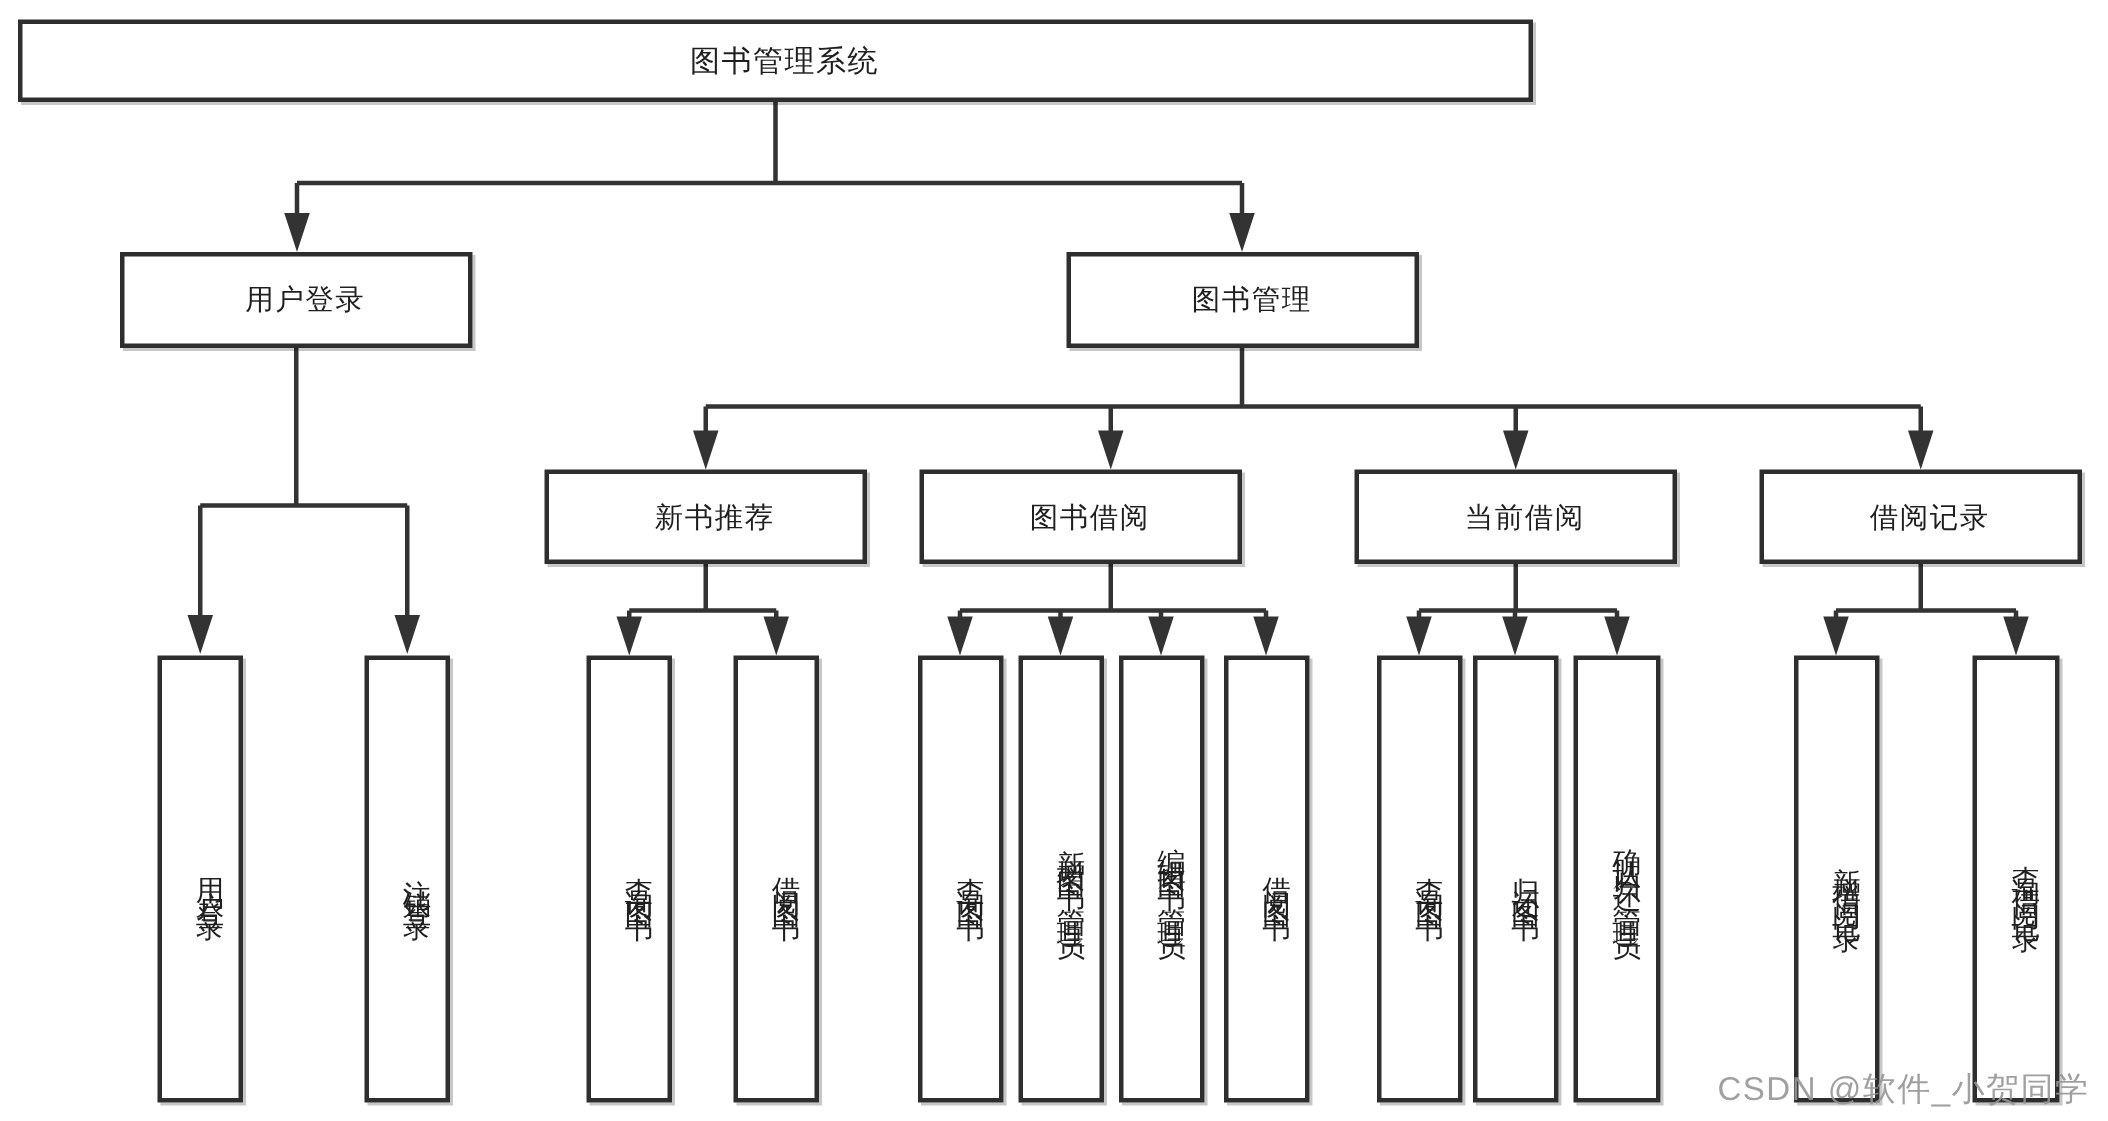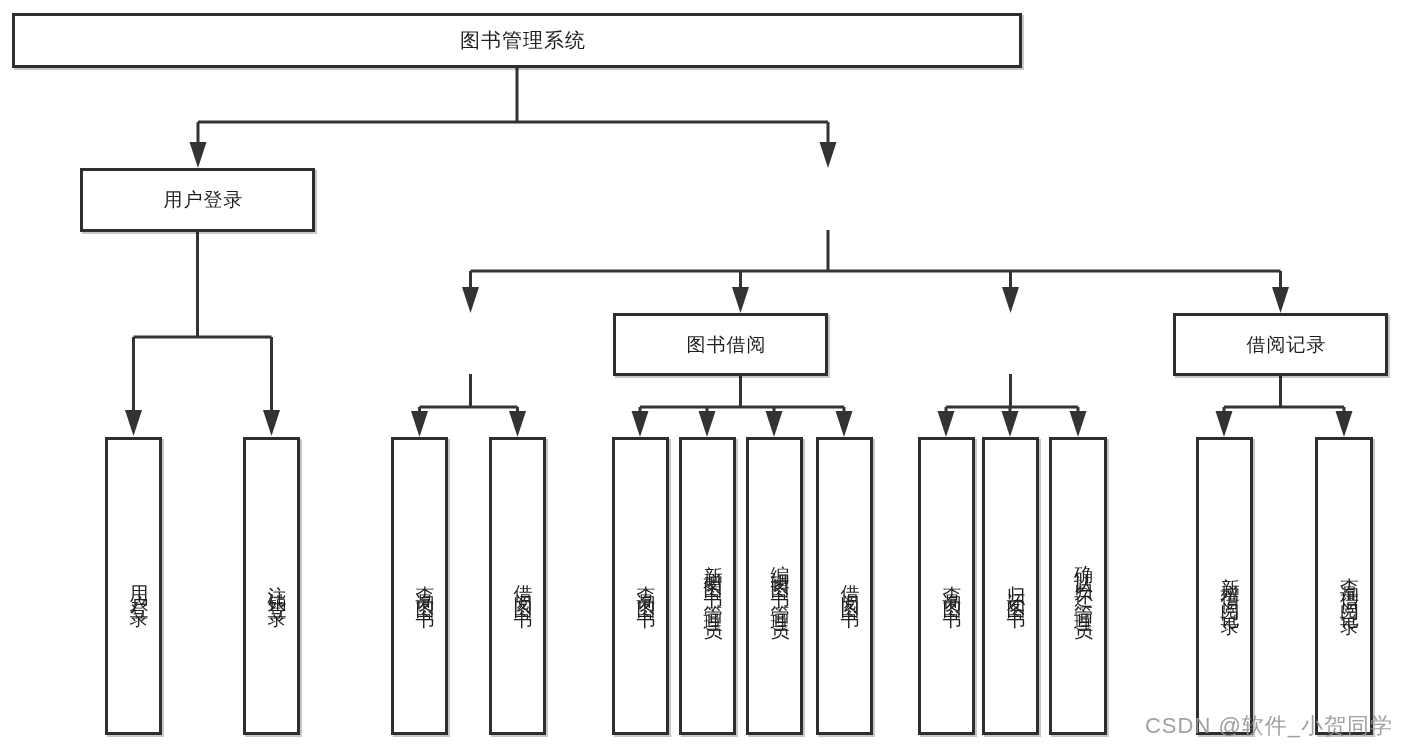--- a/index.html
+++ b/index.html
@@ -63,23 +63,32 @@
     </g>
   </svg>
 
   <div class="node root" style="left:12px;top:13px;width:1010px;height:55px;">
     <span class="hlabel">图书管理系统</span>
   </div>
 
   <div class="node" style="left:80px;top:168px;width:235px;height:64px;">
     <span class="hlabel">用户登录</span>
   </div>
+  <div class="node" style="left:711px;top:168px;width:235px;height:64px;">
+    <span class="hlabel">图书管理</span>
+  </div>
 
+  <div class="node" style="left:363px;top:313px;width:215px;height:63px;">
+    <span class="hlabel">新书推荐</span>
+  </div>
   <div class="node" style="left:613px;top:313px;width:215px;height:63px;">
     <span class="hlabel">图书借阅</span>
+  </div>
+  <div class="node" style="left:903px;top:313px;width:215px;height:63px;">
+    <span class="hlabel">当前借阅</span>
   </div>
   <div class="node" style="left:1173px;top:313px;width:215px;height:63px;">
     <span class="hlabel">借阅记录</span>
   </div>
 
   <div class="node vnode" style="left:105px;top:437px;width:57px;height:298px;">
     <span class="vlabel">用户登录</span>
   </div>
   <div class="node vnode" style="left:243px;top:437px;width:57px;height:298px;">
     <span class="vlabel">注销登录</span>

